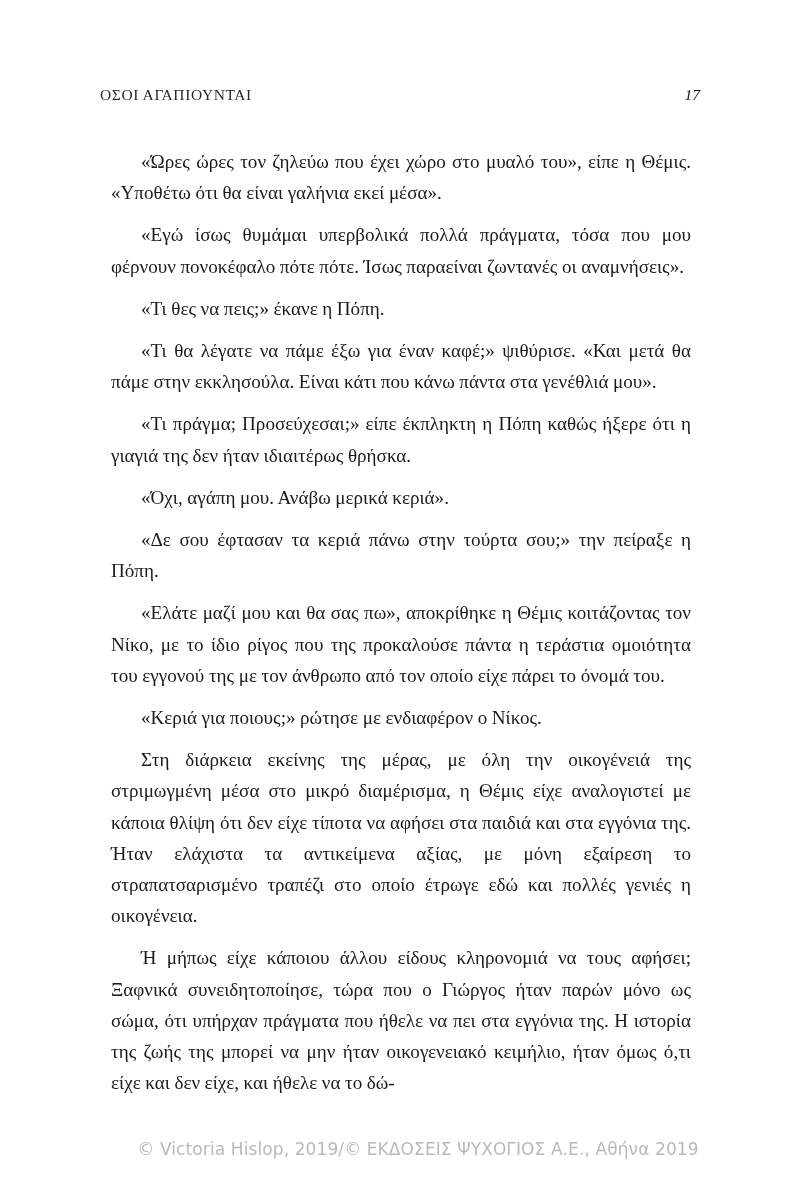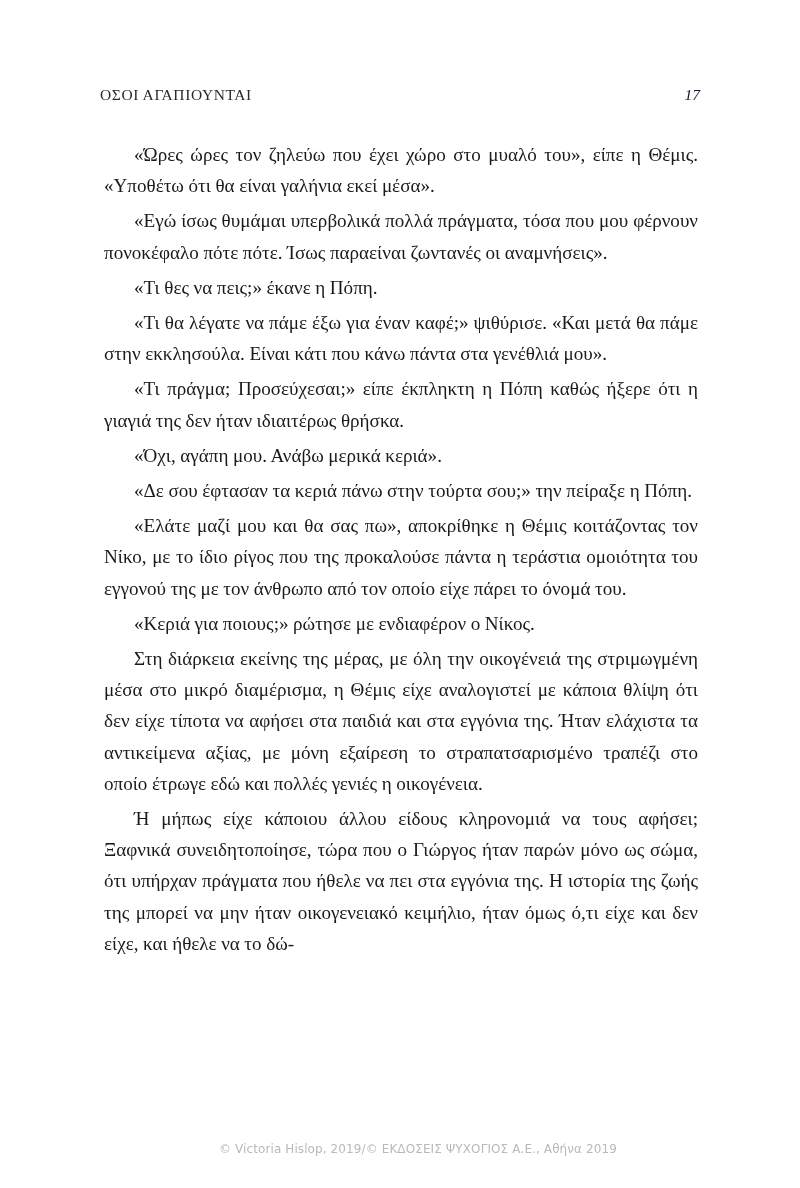--- a/index.html
+++ b/index.html
@@ -48,21 +48,21 @@
   }
 
   
   .textblock {
     position: absolute;
     top: 135px;
     left: 100px;
     width: 602px;
   }
   .para {
-    margin: 4px;
+    margin: 11px;
     font-size: 19.1px;
     line-height: 31.2px;
     text-align: justify;
     text-justify: inter-word;
     text-indent: 30px;
     hyphens: manual;
     word-spacing: -0.2px;
   }
   
   .para.last {
@@ -72,21 +72,21 @@
   
   .footer {
     position: absolute;
     top: 1139px;
     left: 0;
     width: 800px;
     text-align: center;
   }
   .footer-copyright {
     font-family: "DejaVu Sans", "Liberation Sans", sans-serif;
-    font-size: 12px;
+    font-size: 17px;
     color: #b9b9b9;
     letter-spacing: 0.1px;
     white-space: nowrap;
     margin-left: 36px;
   }
 </style>
 </head>
 <body>
 
 <div class="page">

